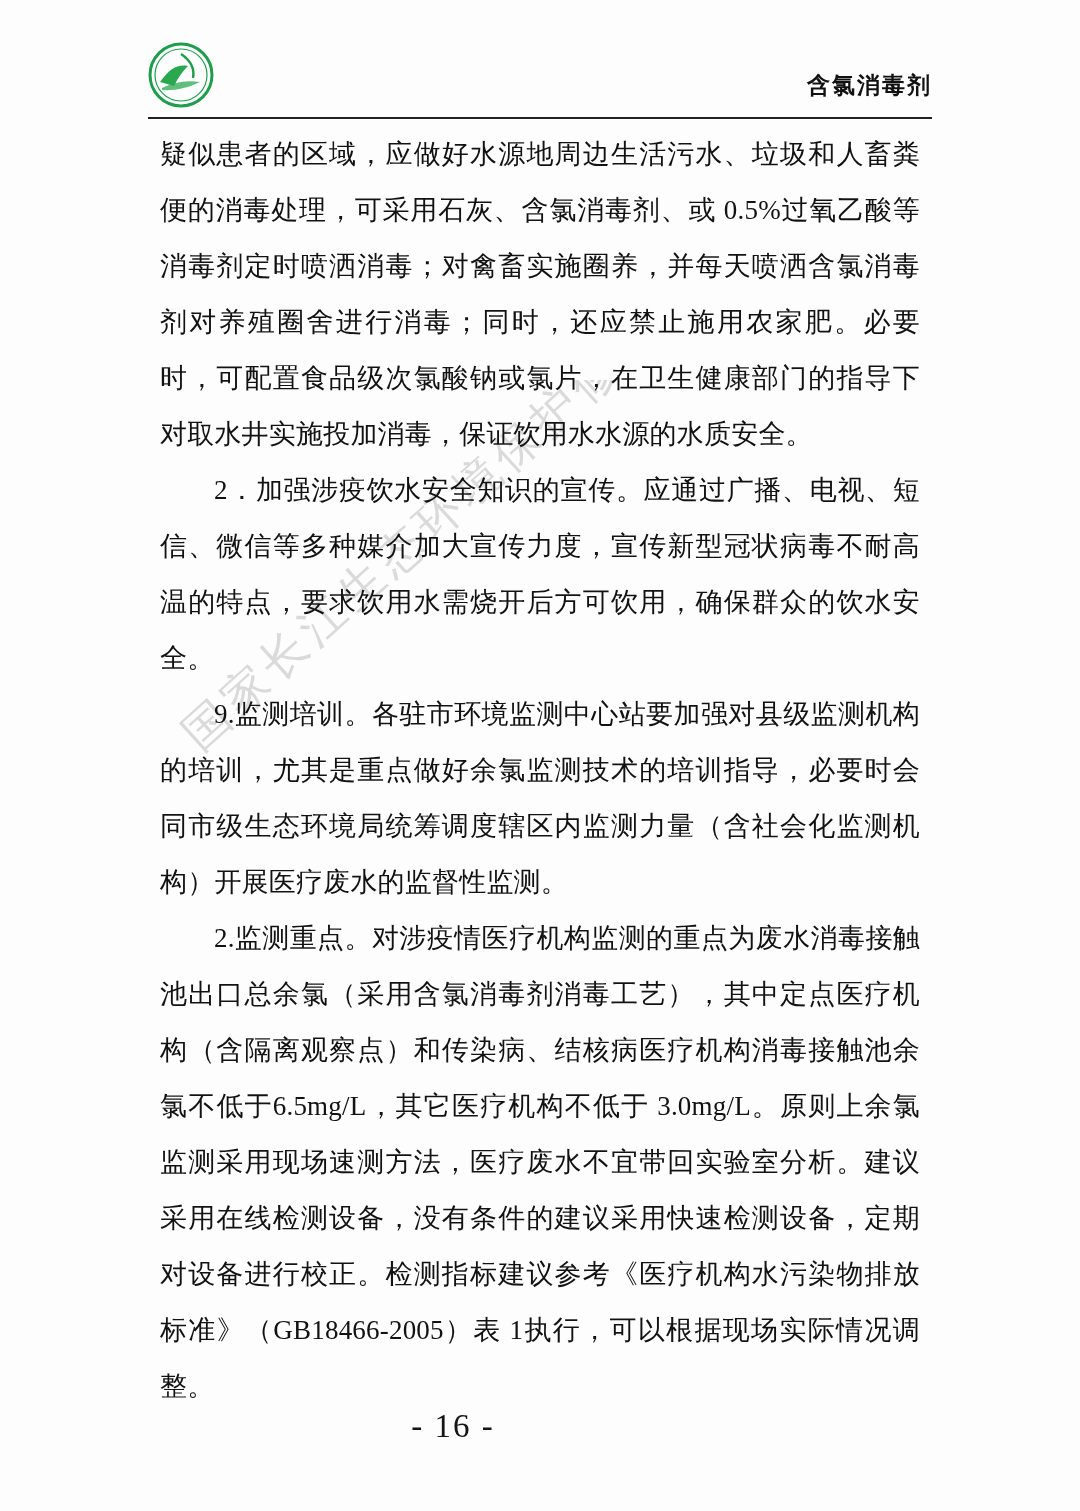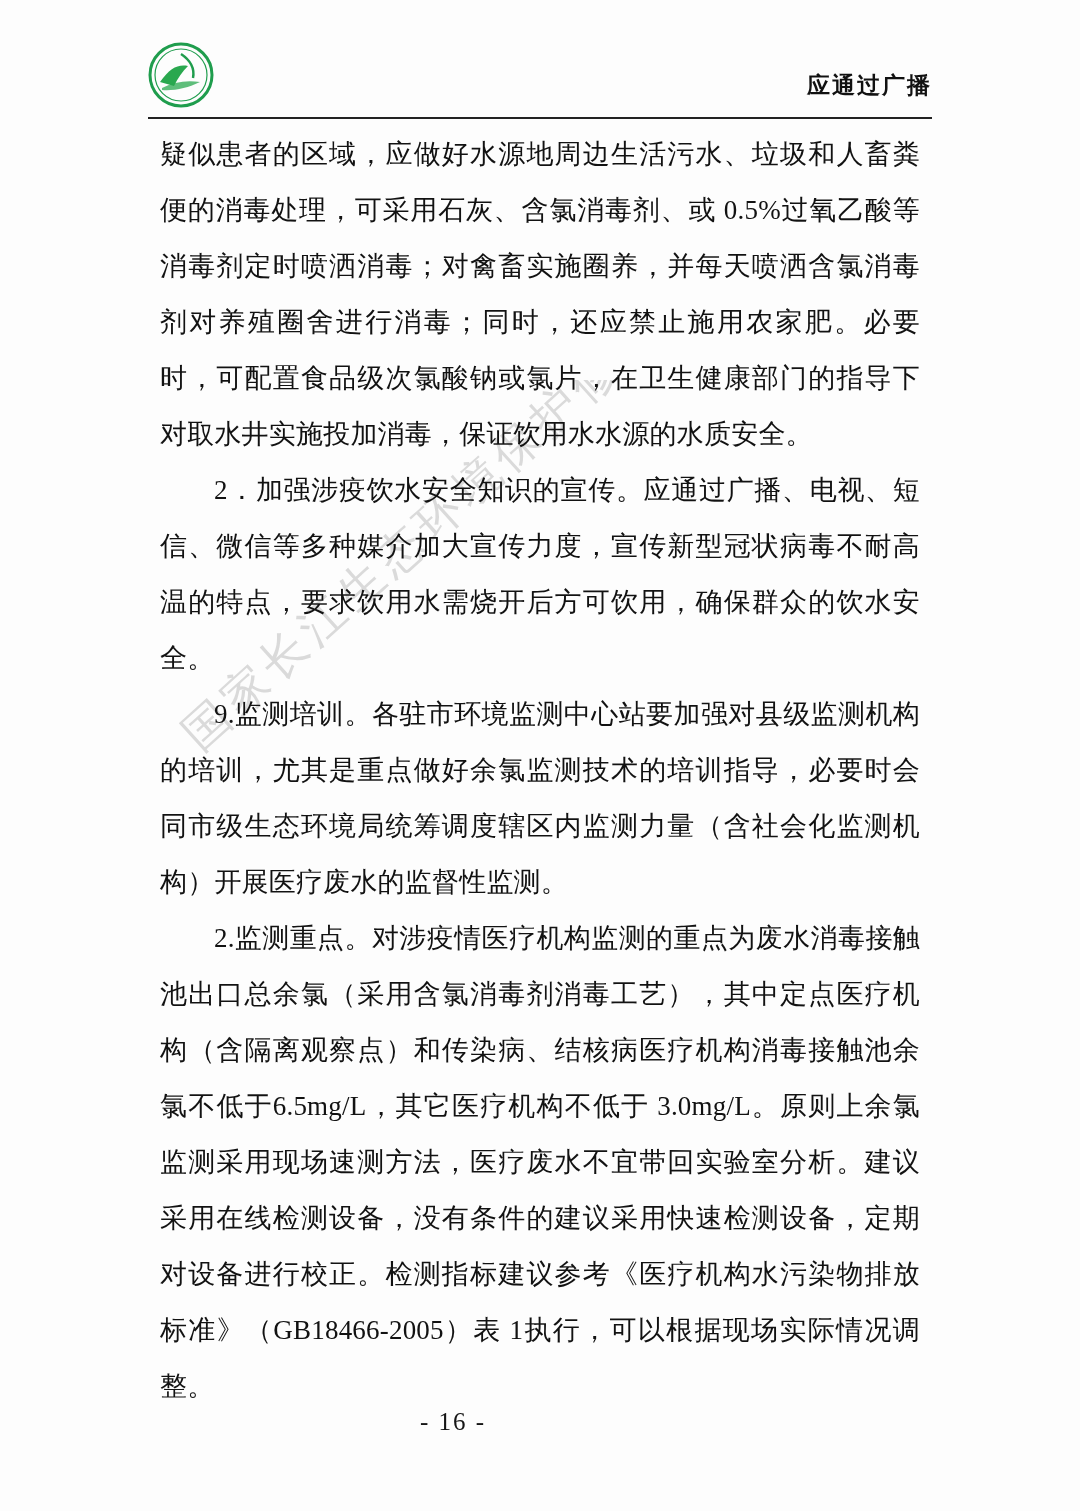--- a/index.html
+++ b/index.html
@@ -116,41 +116,41 @@
     color: rgba(150, 150, 150, 0.33);
   }
 
   
   .footer {
     position: absolute;
     left: 0;
     top: 1408px;
     width: 906px;
     text-align: center;
-    font-size: 25px;
+    font-size: 33px;
     letter-spacing: 2px;
     color: #151515;
   }
 </style>
 </head>
 <body>
 
 <div class="page">
 
   <div class="header">
     <div class="logo">
       <svg width="66" height="66" viewBox="0 0 66 66" xmlns="http://www.w3.org/2000/svg">
         <circle cx="33" cy="33" r="31" fill="none" stroke="#1f9d4d" stroke-width="3"></circle>
         <circle cx="33" cy="33" r="26" fill="none" stroke="#1f9d4d" stroke-width="1.2"></circle>
         <path d="M12 40 C22 26, 30 22, 40 24 C34 30, 30 36, 26 44 Z" fill="#2aa84f"></path>
         <path d="M14 46 C26 40, 38 38, 52 40 C40 46, 26 49, 14 48 Z" fill="#2aa84f" opacity="0.75"></path>
         <path d="M33 12 C42 18, 47 26, 45 36" fill="none" stroke="#1f9d4d" stroke-width="2.4"></path>
       </svg>
     </div>
-    <div class="header-title">应通过广播</div>
+    <div class="header-title">含氯消毒剂</div>
     <div class="header-rule"></div>
   </div>
 
   <div class="watermark">
     <span>国家长江生态环境保护修复联合研究中心</span>
   </div>
 
   <div class="content">
 
     <p class="para">疑似患者的区域，应做好水源地周边生活污水、垃圾和人畜粪便的消毒处理，可采用石灰、含氯消毒剂、或 0.5%过氧乙酸等消毒剂定时喷洒消毒；对禽畜实施圈养，并每天喷洒含氯消毒剂对养殖圈舍进行消毒；同时，还应禁止施用农家肥。必要时，可配置食品级次氯酸钠或氯片，在卫生健康部门的指导下对取水井实施投加消毒，保证饮用水水源的水质安全。</p>

